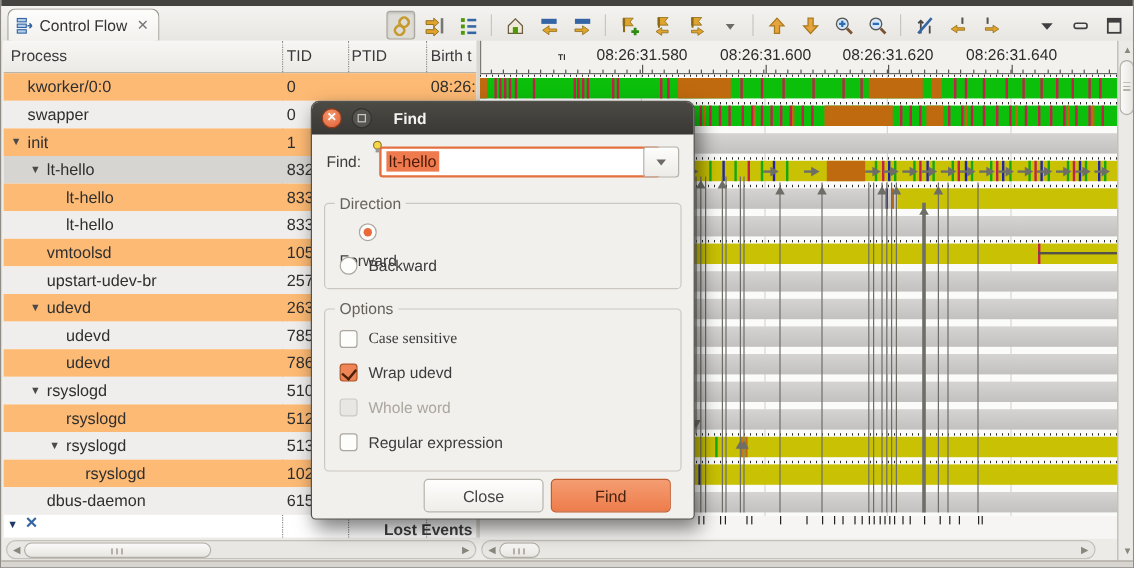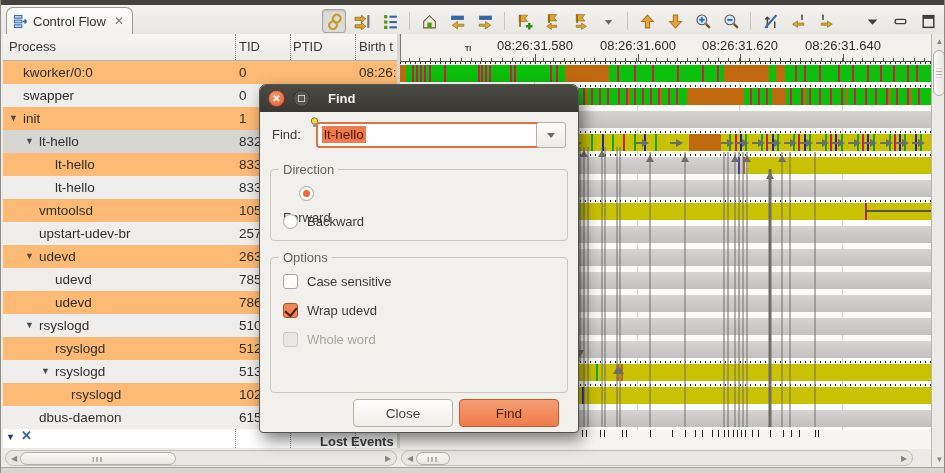--- a/index.html
+++ b/index.html
@@ -898,31 +898,35 @@
         <span class="radio on"></span>
         <span>Forward</span>
       </div>
       <div class="opt" style="top:44px;">
         <span class="radio"></span>
         <span>Backward</span>
       </div>
     </div>
     <div class="group g-opt">
       <span class="glabel">Options</span>
-      <div class="opt" style="top:16px;">
+      <div class="opt" style="top:16px;font-family:Liberation Serif, serif;">
         <span class="cbox"></span>
         <span>Case sensitive</span>
       </div>
       <div class="opt" style="top:45px;">
         <span class="cbox on"></span>
         <span>Wrap udevd</span>
       </div>
       <div class="opt dis" style="top:74px;">
         <span class="cbox dis"></span>
         <span>Whole word</span>
+      </div>
+      <div class="opt" style="top:103px;">
+        <span class="cbox"></span>
+        <span>Regular expression</span>
       </div>
     </div>
     <div class="dbtns">
       <div class="btn btn-close">
           <span>Close</span>
         </div>
       <div class="btn btn-find">
           <span>Find</span>
         </div>
     </div>

